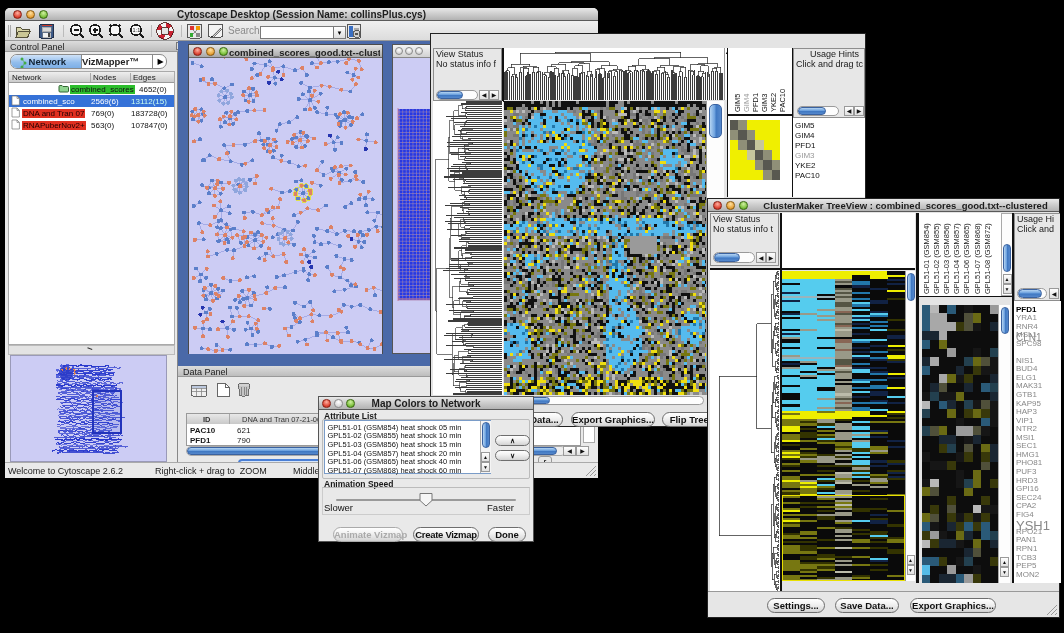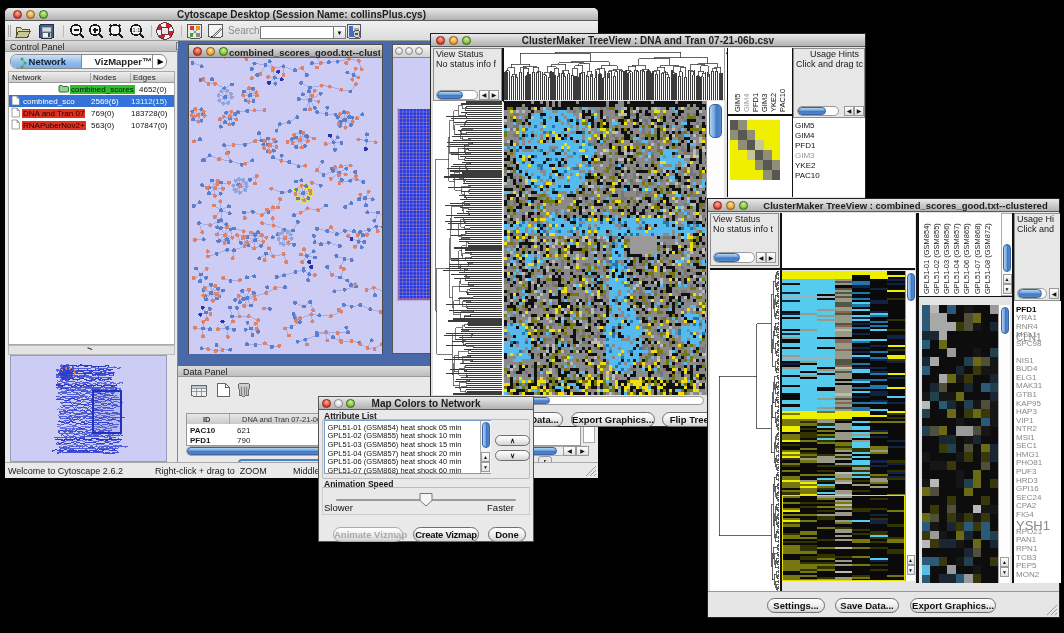--- a/index.html
+++ b/index.html
@@ -111,21 +111,21 @@
     </div>
     <div class="abs" style="left:0;top:44px;width:173px;height:410px;background:#e9e9e9;border-right:1px solid #888">
       <div class="abs" style="left:5px;top:2px;width:157px;height:15px;background:#fff;border:1px solid #8a8a8a;border-radius:7px;overflow:hidden">
         <div class="abs" style="left:0;top:0;width:71px;height:15px;background:linear-gradient(#cfe2f8,#92bdec 50%,#74a9e4);border-right:1px solid #8a8a8a;font-size:9.5px;font-weight:bold;color:#123;text-align:center;line-height:14px">&nbsp;Network</div>
         <svg width="10" height="13" viewBox="0 0 10 13" style="position:absolute;left:8px;top:1px">
           <circle cx="3" cy="3" r="1.5" fill="#4a4"></circle>
           <circle cx="6" cy="7" r="1.5" fill="#4a4"></circle>
           <circle cx="3" cy="11" r="1.5" fill="#4a4"></circle>
           <path d="M3 3l3 4-3 4" stroke="#4a4" stroke-width="0.7" fill="none"></path>
         </svg>
-        <div class="abs" style="left:77px;top:0;width:70px;height:15px;font-size:9.5px;font-weight:bold;color:#222;text-align:center;line-height:14px">VizMapper™</div>
+        <div class="abs" style="left:71px;top:0;width:70px;height:15px;font-size:9.5px;font-weight:bold;color:#222;line-height:14px">VizMapper™</div>
         <div class="abs" style="left:141px;top:0;width:16px;height:15px;border-left:1px solid #8a8a8a;font-size:8px;text-align:center;line-height:14px">▶</div>
       </div>
       <div class="abs" style="left:3px;top:19px;width:167px;height:274px;background:#fff;border:1px solid #aaa">
         <div class="abs" style="left:0;top:0;width:165px;height:11px;background:linear-gradient(#eee,#ccc);border-bottom:1px solid #999">
           <span class="t8" style="left:3px;top:1px">Network</span>
           <span class="t8" style="left:81px;top:1px;border-left:1px solid #aaa;padding-left:2px">Nodes</span>
           <span class="t8" style="left:121px;top:1px;border-left:1px solid #aaa;padding-left:2px">Edges</span>
         </div>
         <div class="abs" style="left:0;top:11px;width:165px;height:12px;margin-left:48px;">
           <svg width="11" height="12" viewBox="0 0 11 12" style="position:absolute;left:1px;top:0">
@@ -335,26 +335,20 @@
     <div class="abs" style="left:0;top:454px;width:593px;height:16px;background:#e9e9e9;border-top:1px solid #aaa">
       <span class="t9" style="left:3px;top:3px">Welcome to Cytoscape 2.6.2</span>
       <span class="t9" style="left:150px;top:3px">Right-click + drag to&nbsp;&nbsp;ZOOM</span>
       <span class="t9" style="left:288px;top:3px">Middle-</span>
       <svg width="12" height="12" viewBox="0 0 12 12" style="position:absolute;right:1px;bottom:1px">
         <path d="M11 1L1 11M11 5L5 11M11 9L9 11" stroke="#999" stroke-width="1"></path>
       </svg>
     </div>
   </div>
 <div class="win" style="left:430px;top:33px;width:436px;height:394px;z-index:5;border:1px solid #222;background:#e4e4e4">
-    <div class="tbar" style="border-radius:4px 4px 0 0">
-      <span class="tl tlr" style="left:5px;width:8.5px;height:8.5px"></span>
-      <span class="tl tly" style="left:18px;width:8.5px;height:8.5px"></span>
-      <span class="tl tlg" style="left:31px;width:8.5px;height:8.5px"></span>
-      <div class="tt" style="font-size:10px">ClusterMaker TreeView : DNA and Tran 07-21-06b.csv</div>
-    </div>
     <div class="panel" style="left:2px;top:14px;width:69px;height:53px">
       <span class="t9" style="left:2px;top:0">View Status</span>
       <span class="t9" style="left:2px;top:10px">No status info f</span>
       <div class="strack" style="left:2px;top:41px;width:42px;height:10px"></div>
       <div class="pillh" style="left:3px;top:42px;width:26px;height:8px"></div>
       <div class="sqb" style="left:45px;top:41px;width:10px;height:10px;line-height:9px">◀</div>
       <div class="sqb" style="left:55px;top:41px;width:10px;height:10px;line-height:9px">▶</div>
     </div>
     <div class="bline" style="left:70.5px;top:14px;width:2px;height:53px"></div>
     <div class="wpanel" style="left:73px;top:14px;width:220px;height:52px;overflow:hidden">

